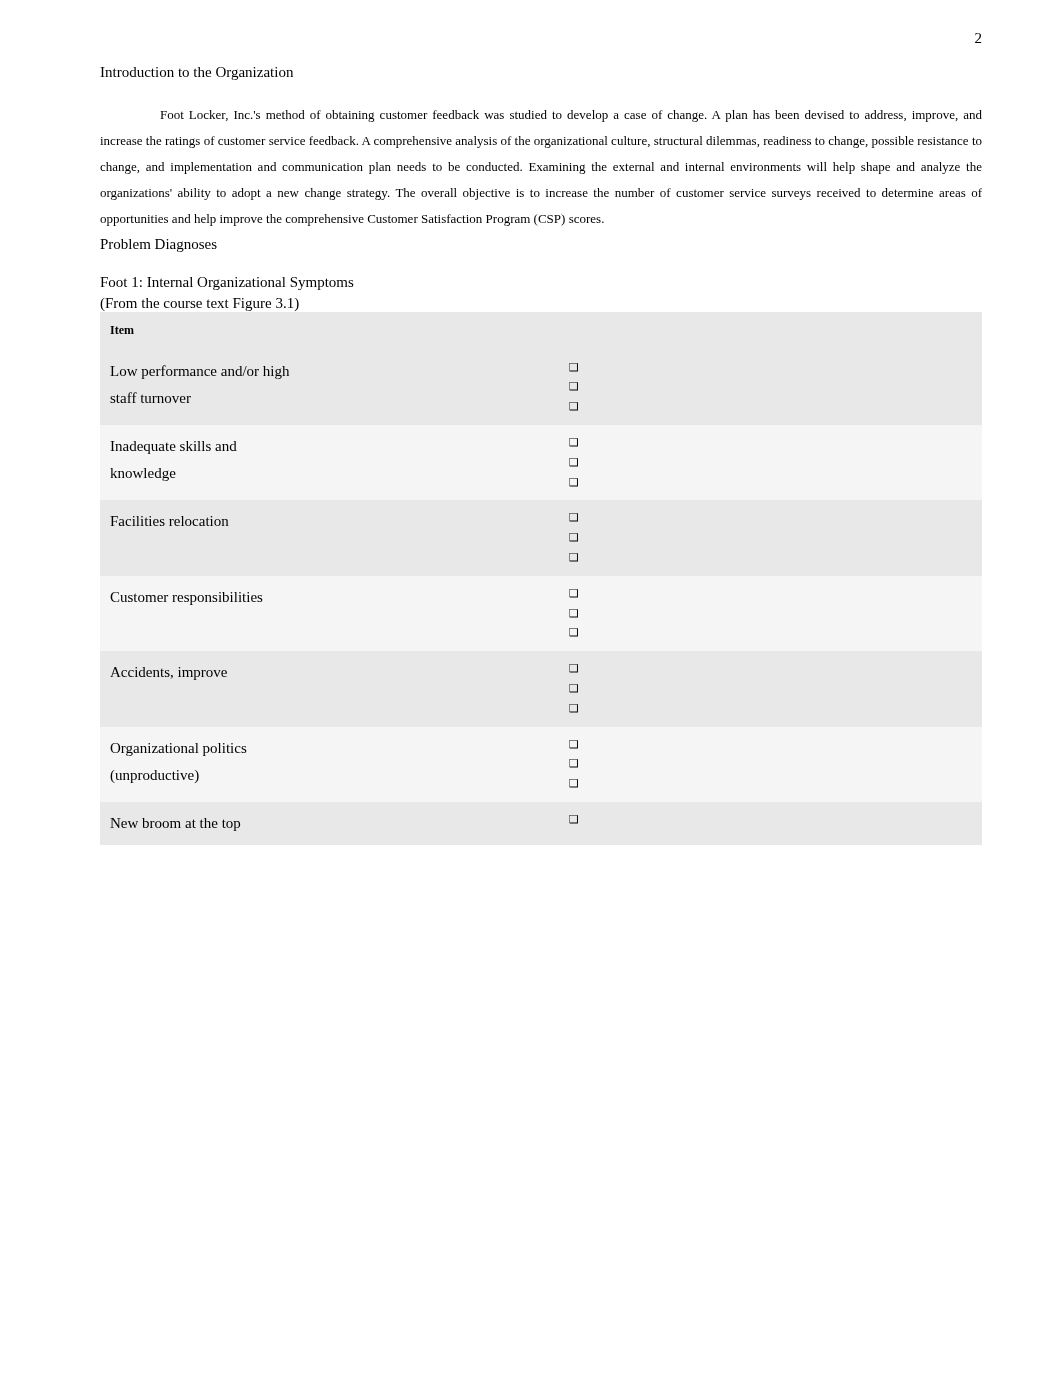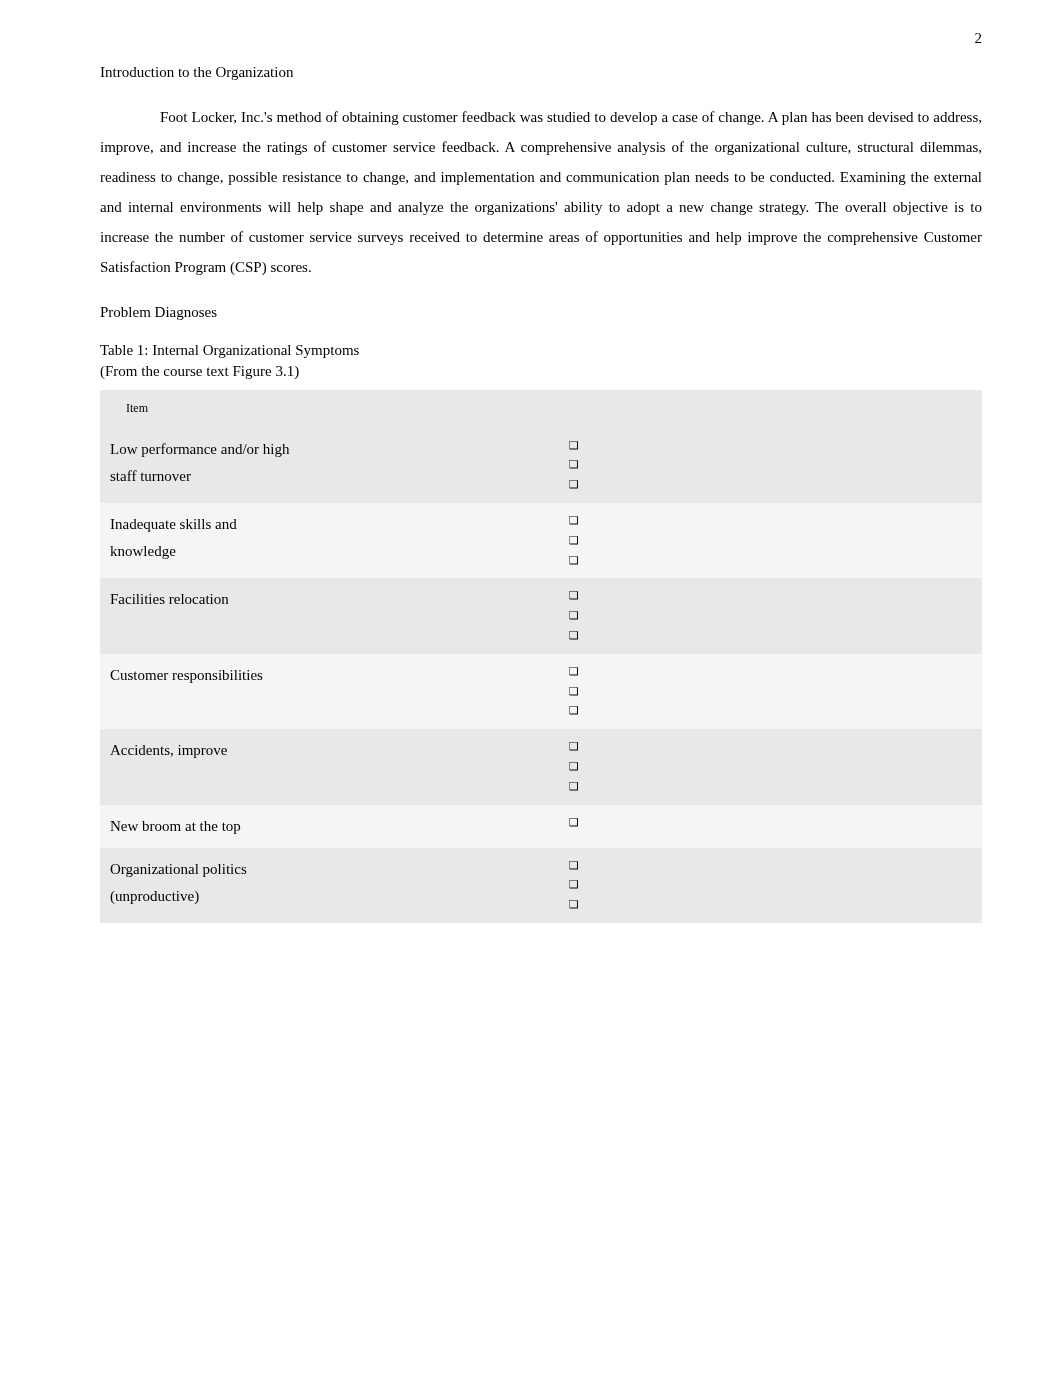--- a/index.html
+++ b/index.html
@@ -33,39 +33,37 @@
     }
 
     .section-heading {
       font-size: 15px;
       font-weight: normal;
       margin-bottom: 18px;
       line-height: 1.6;
     }
 
     .body-text {
-      font-size: 15px;
+      font-size: 13px;
       line-height: 2.0;
-      margin-bottom: 18px;
       text-align: justify;
     }
 
     .first-indent {
       text-indent: 60px;
     }
 
     .table-caption {
       font-size: 15px;
       margin-bottom: 4px;
       font-weight: normal;
     }
 
     .table-note {
       font-size: 15px;
-      margin-bottom: 10px;
     }
 
     .symptoms-table {
       width: 100%;
       border-collapse: collapse;
       font-size: 15px;
     }
 
     .symptoms-table tr:nth-child(even) {
       background-color: #e8e8e8;
@@ -86,43 +84,43 @@
     }
 
     .symptoms-table td:last-child {
       width: 48%;
       font-size: 12px;
       line-height: 1.8;
     }
 
     .header-row td {
       background-color: #e8e8e8 !important;
-      font-weight: normal;
-      padding: 8px 26px;
+      font-weight: bold;
+      padding: 8px 10px;
     }
 
     .bullet-char {
       display: block;
       font-size: 11px;
     }
   </style>
 </head>
 <body>
 
 <div class="page">
 
   <div class="page-number">2</div>
 
   <div class="section-heading">Introduction to the Organization</div>
 
   <p class="body-text first-indent">Foot Locker, Inc.'s method of obtaining customer feedback was studied to develop a case of change. A plan has been devised to address, improve, and increase the ratings of customer service feedback. A comprehensive analysis of the organizational culture, structural dilemmas, readiness to change, possible resistance to change, and implementation and communication plan needs to be conducted. Examining the external and internal environments will help shape and analyze the organizations' ability to adopt a new change strategy. The overall objective is to increase the number of customer service surveys received to determine areas of opportunities and help improve the comprehensive Customer Satisfaction Program (CSP) scores.</p>
 
   <div class="section-heading">Problem Diagnoses</div>
 
-  <div class="table-caption">Table 1: Internal Organizational Symptoms</div>
+  <div class="table-caption">Foot 1: Internal Organizational Symptoms</div>
   <div class="table-note">(From the course text Figure 3.1)</div>
 
   <table class="symptoms-table">
     <tbody>
         <tr class="header-row">
       <td colspan="2">Item</td>
     </tr>
     <tr>
       <td>Low performance and/or high<br>staff turnover</td>
       <td>
@@ -157,29 +155,29 @@
     </tr>
     <tr>
       <td>Accidents, improve</td>
       <td>
         <span class="bullet-char">❑</span>
         <span class="bullet-char">❑</span>
         <span class="bullet-char">❑</span>
       </td>
     </tr>
     <tr>
-      <td>New broom at the top</td>
+      <td>Organizational politics<br>(unproductive)</td>
       <td>
+        <span class="bullet-char">❑</span>
+        <span class="bullet-char">❑</span>
         <span class="bullet-char">❑</span>
       </td>
     </tr>
     <tr>
-      <td>Organizational politics<br>(unproductive)</td>
+      <td>New broom at the top</td>
       <td>
-        <span class="bullet-char">❑</span>
-        <span class="bullet-char">❑</span>
         <span class="bullet-char">❑</span>
       </td>
     </tr>
   </tbody>
     </table>
 
 </div>
 
 </body></html>

